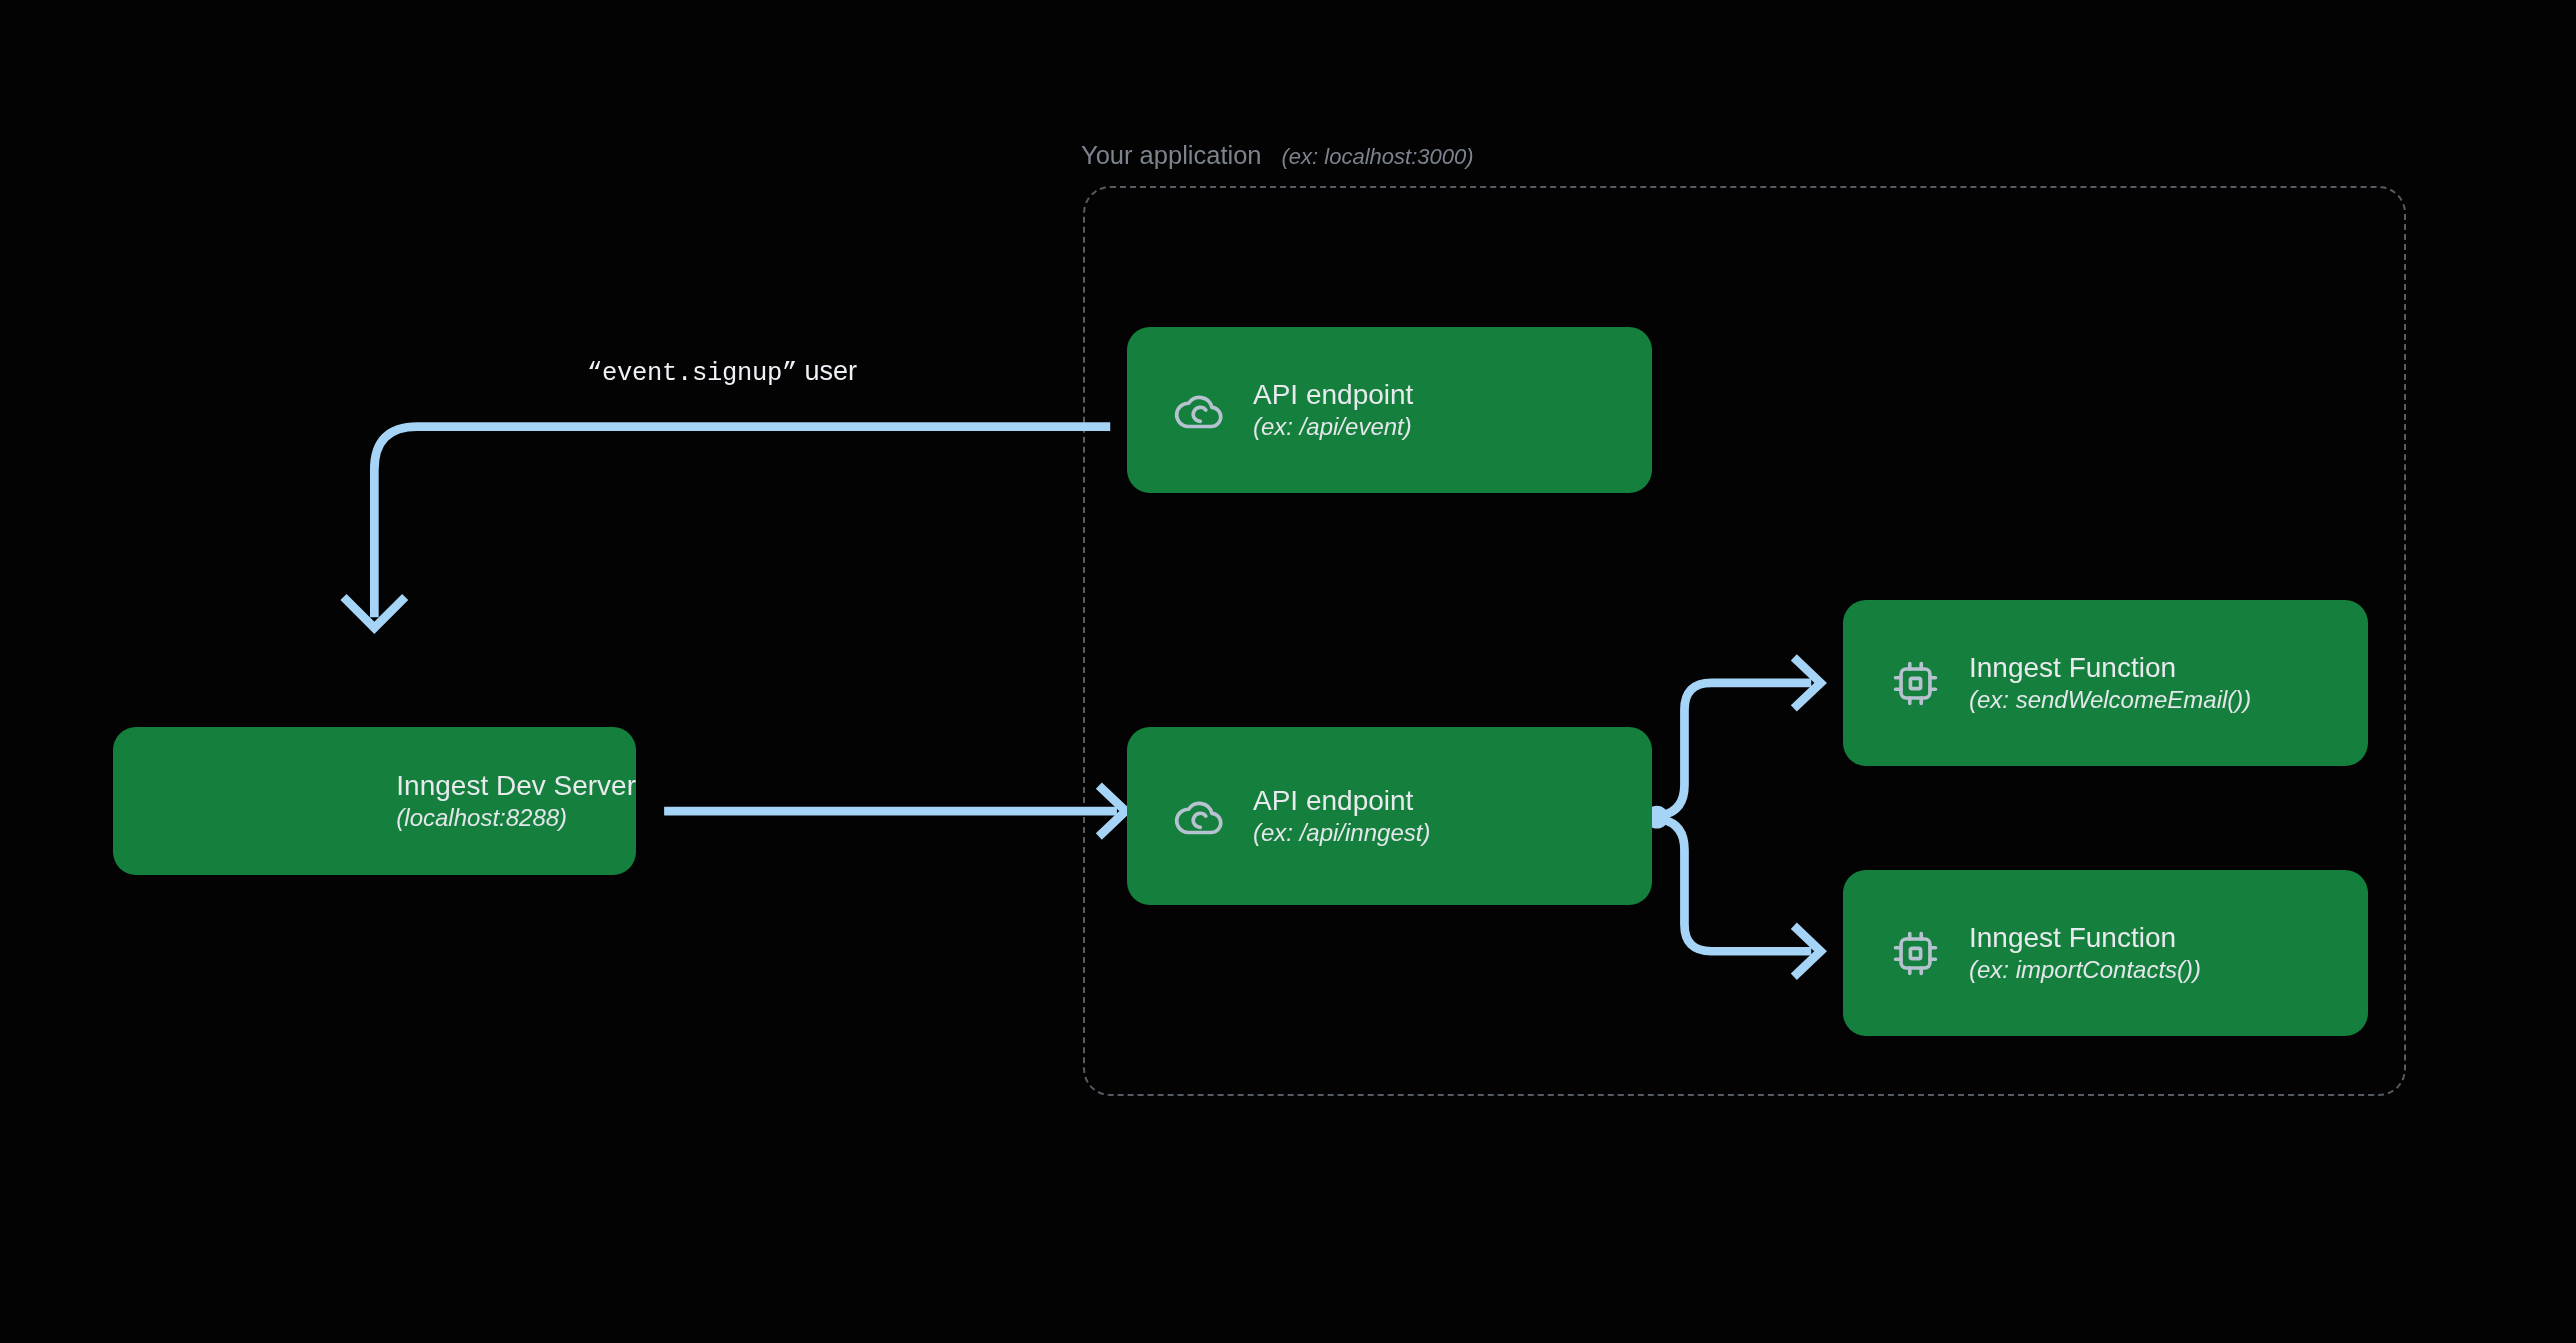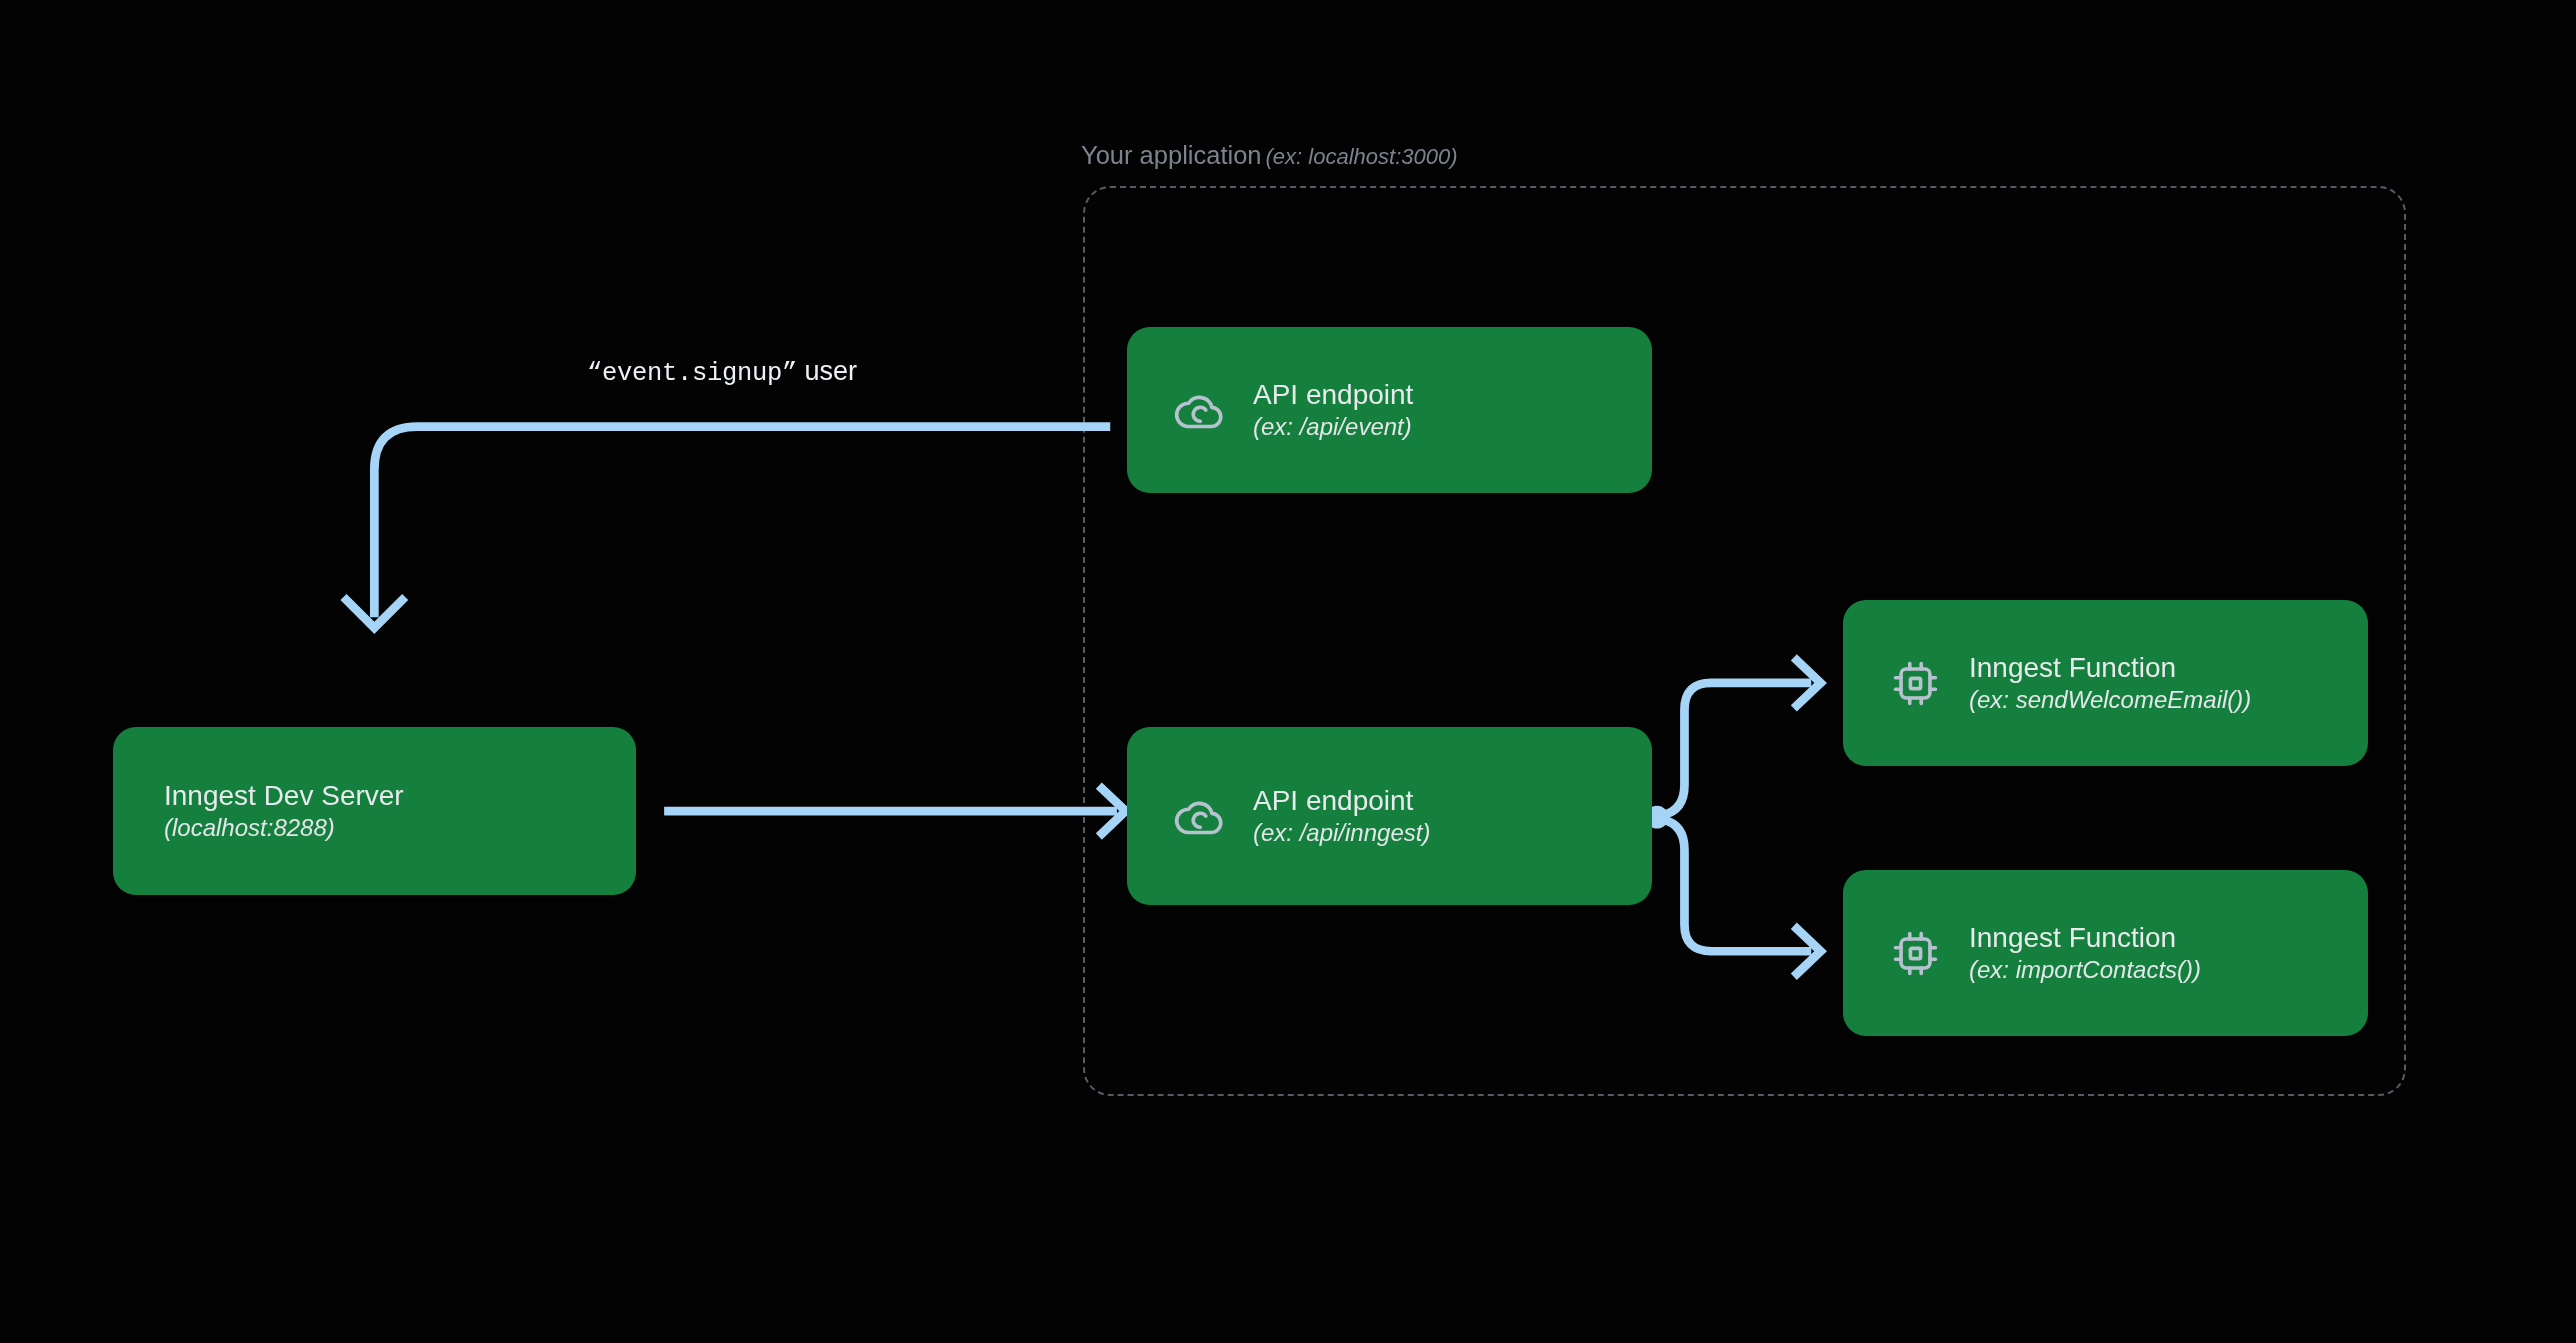--- a/index.html
+++ b/index.html
@@ -41,21 +41,21 @@
     left: 1081px;
     top: 141px;
     font-size: 25.5px;
     color: #7d838d;
     white-space: nowrap;
   }
   #container-label .sub {
     font-style: italic;
     font-size: 22px;
     color: #7d838d;
-    margin-left: 4px;
+    margin-left: 20px;
     text-align: center;
   }
   #app-container {
     position: absolute;
     left: 1083px;
     top: 186px;
     width: 1323px;
     height: 910px;
     border: 2.7px dashed #565b64;
     border-radius: 27px;
@@ -97,21 +97,21 @@
   .node-sub {
     font-size: 24px;
     font-style: italic;
     color: #e3e6ea;
     line-height: 1.2;
     white-space: nowrap;
   }
 
   #node-api-user     { left: 1127px; top: 327px;  width: 525px; height: 166px; }
   #node-api-inngest  { left: 1127px; top: 727px; width: 525px; height: 178px; }
-  #node-dev-server   { left: 113px;  top: 727px; width: 523px; height: 168px; }
+  #node-dev-server   { left: 113px;  top: 727px; width: 523px; height: 148px; justify-content: flex-end; }
   #node-fn-welcome   { left: 1843px; top: 600px;  width: 525px; height: 166px; }
   #node-fn-contacts  { left: 1843px; top: 870px; width: 525px; height: 166px; }
 
   
   #event-label {
     position: absolute;
     left: 587px;
     top: 356px;
     font-size: 27px;
     color: #eef1f5;

